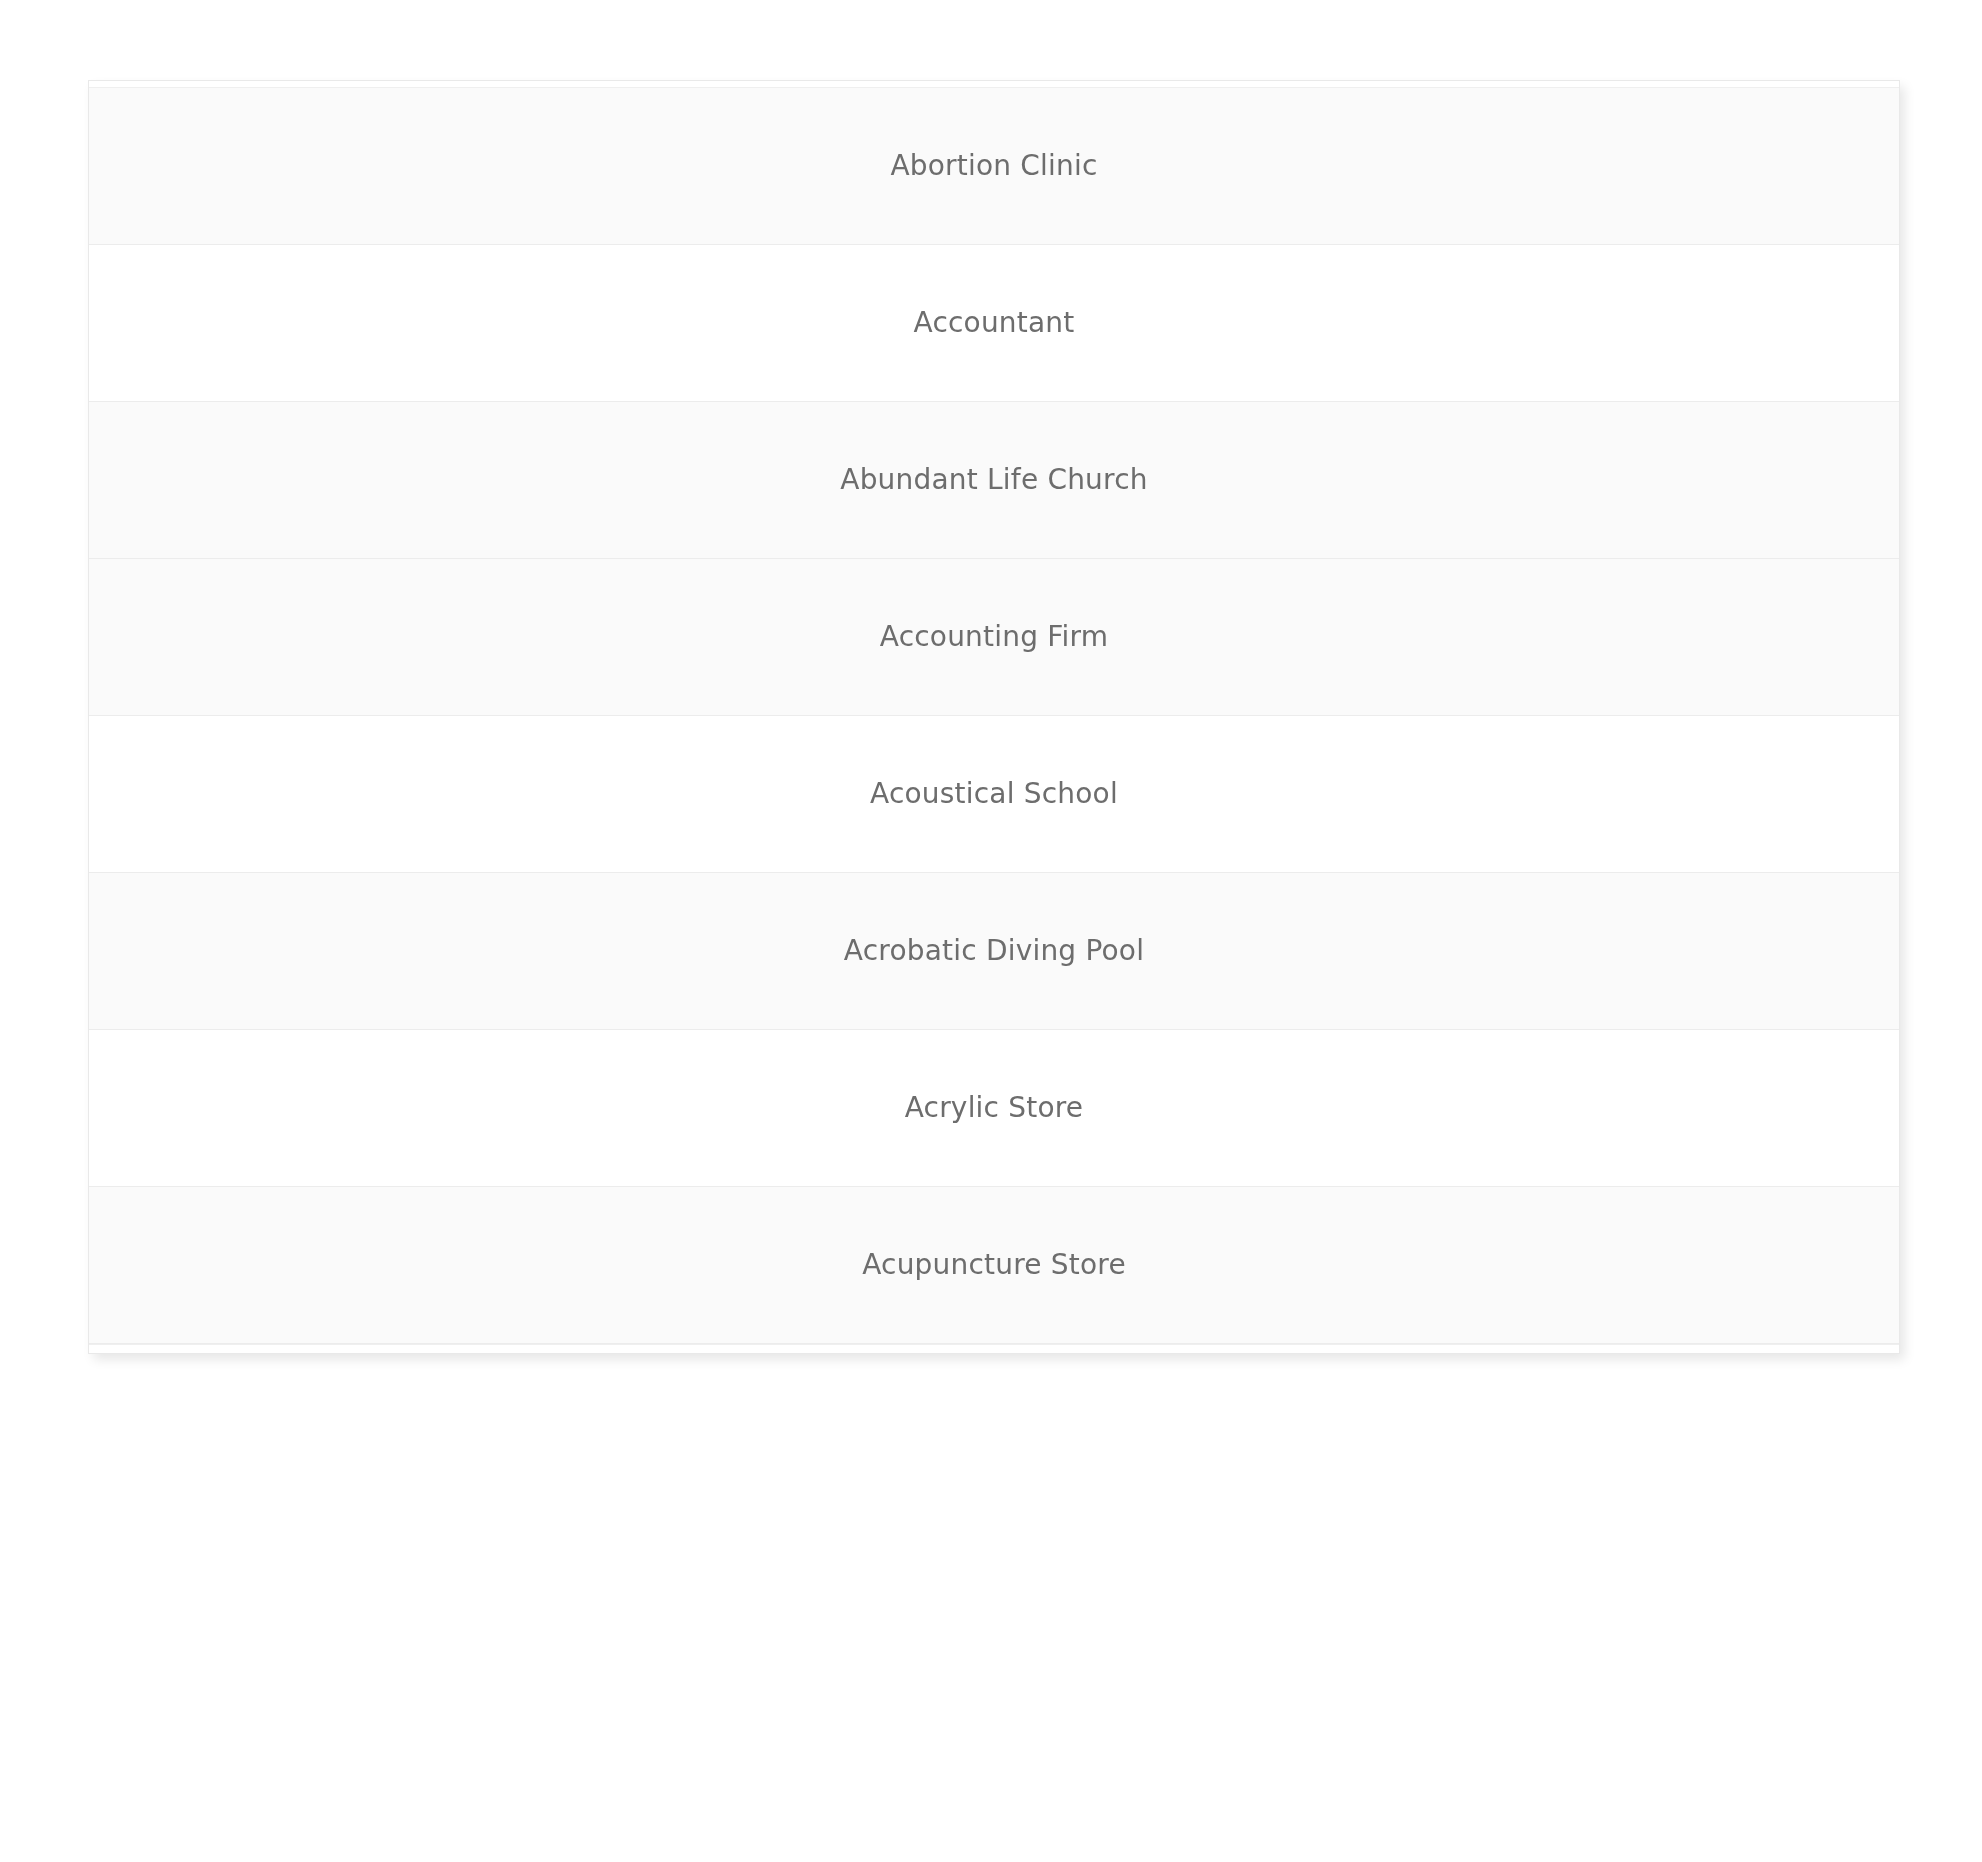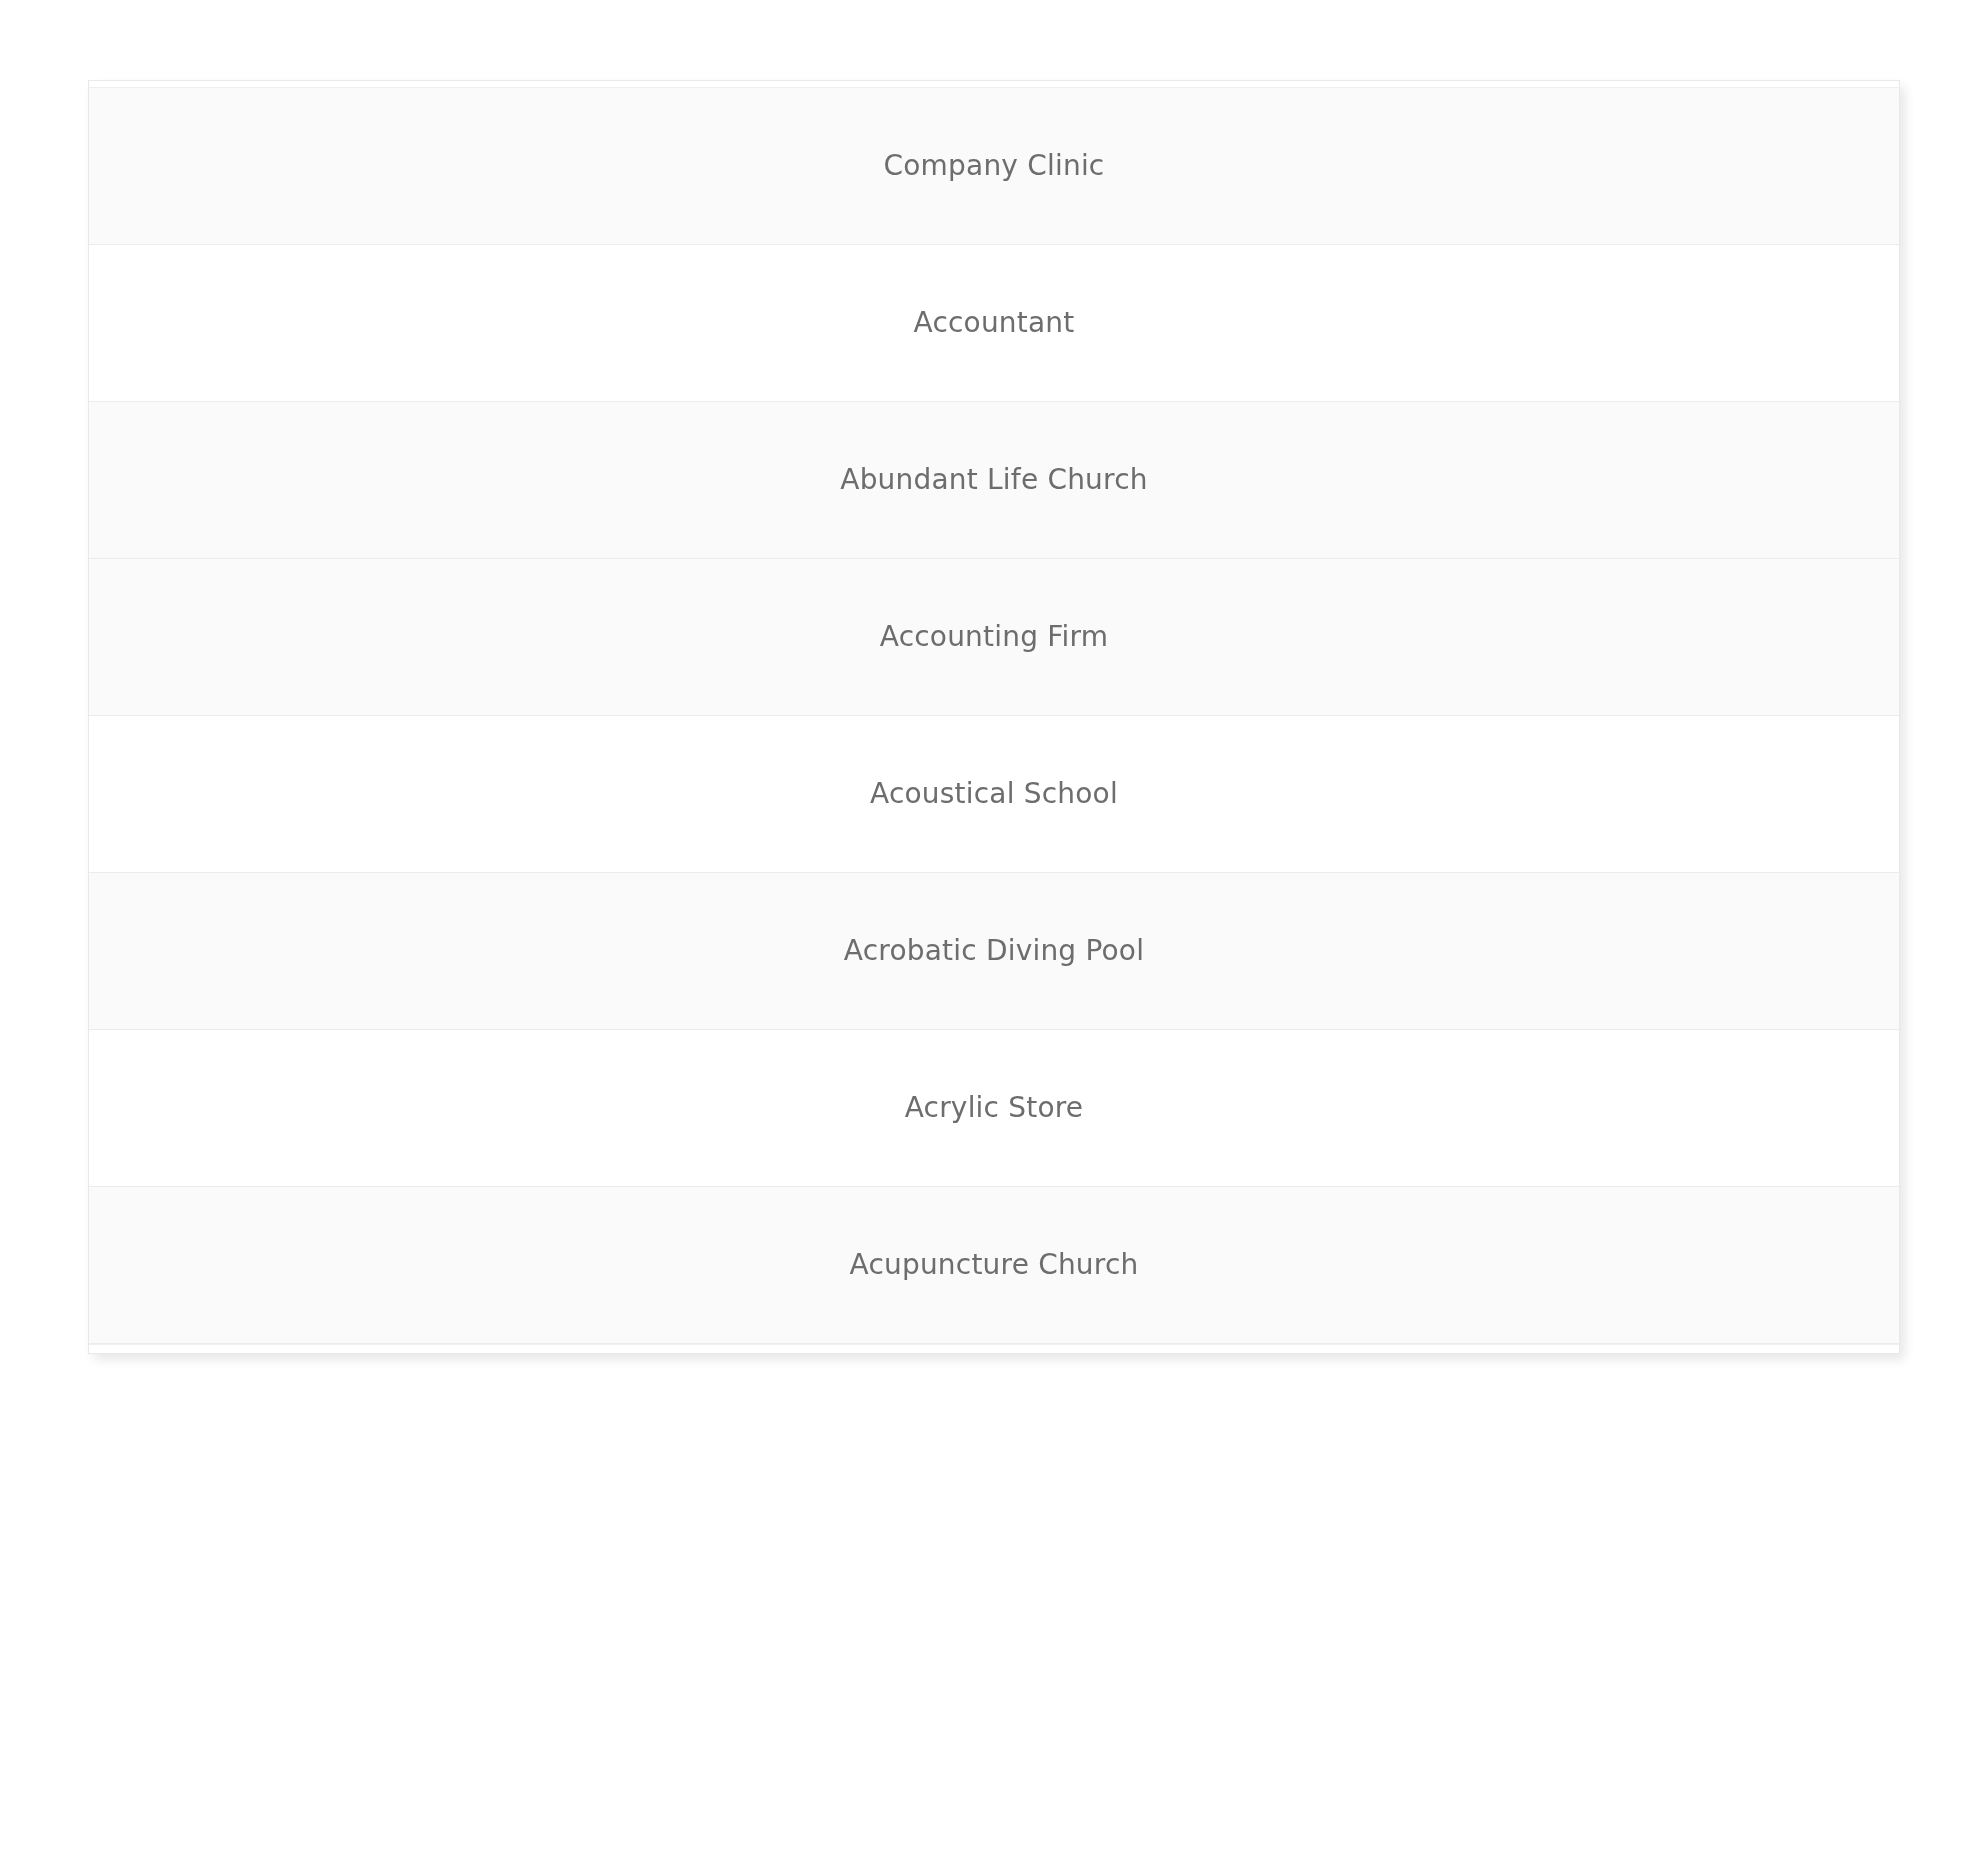--- a/index.html
+++ b/index.html
@@ -78,21 +78,21 @@
 </style>
 </head>
 <body>
 
 <div class="page">
   <div class="list-panel">
 
     <div class="panel-top-edge"></div>
 
     <div class="list-row odd">
-      <span class="row-label">Company Clinic</span>
+      <span class="row-label">Abortion Clinic</span>
     </div>
 
 
     <div class="list-row even">
       <span class="row-label">Accountant</span>
     </div>
 
     <div class="list-row odd">
       <span class="row-label">Abundant Life Church</span>
     </div>
@@ -109,20 +109,20 @@
 
     <div class="list-row odd">
       <span class="row-label">Acrobatic Diving Pool</span>
     </div>
 
     <div class="list-row even">
       <span class="row-label">Acrylic Store</span>
     </div>
 
     <div class="list-row odd">
-      <span class="row-label">Acupuncture Church</span>
+      <span class="row-label">Acupuncture Store</span>
     </div>
 
     <div class="panel-bottom-edge"></div>
 
   </div>
 </div>
 
 
 </body></html>

